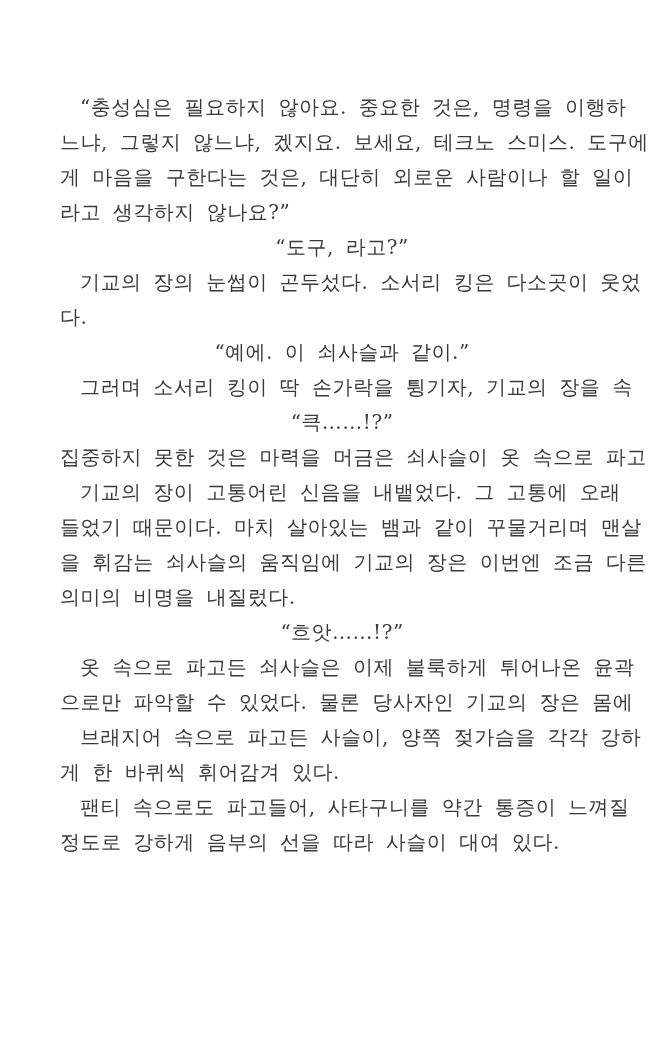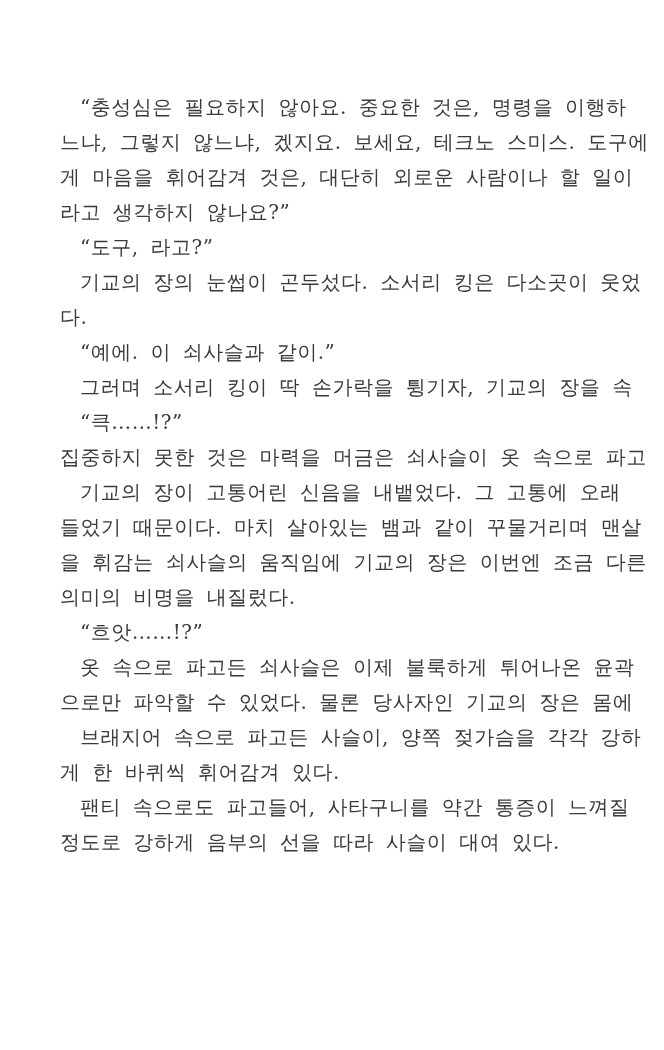--- a/index.html
+++ b/index.html
@@ -30,20 +30,21 @@
     word-spacing: 5px;
     letter-spacing: 0.5px;
     color: #3a3a3a;
   }
   .line.justify {
     text-align: justify;
     text-align-last: justify;
   }
   .line.indent {
     padding-left: 20px;
+    text-align: center;
   }
   .page-number {
     position: absolute;
     left: 556px;
     top: 963px;
     font-size: 22px;
     color: #3f3f3f;
     font-family: "DejaVu Sans", "Liberation Sans", sans-serif;
   }
   .scan-artifact {
@@ -56,21 +57,21 @@
     border-radius: 0 3px 3px 0;
   }
 </style>
 </head>
 <body>
 
 <div class="page">
   <div class="text-block">
       <div class="line indent justify">“충성심은 필요하지 않아요. 중요한 것은, 명령을 이행하</div>
       <div class="line justify">느냐, 그렇지 않느냐, 겠지요. 보세요, 테크노 스미스. 도구에</div>
-      <div class="line justify">게 마음을 휘어감겨 것은, 대단히 외로운 사람이나 할 일이</div>
+      <div class="line justify">게 마음을 구한다는 것은, 대단히 외로운 사람이나 할 일이</div>
       <div class="line">라고 생각하지 않나요?”</div>
       <div class="line indent">“도구, 라고?”</div>
       <div class="line indent justify">기교의 장의 눈썹이 곤두섰다. 소서리 킹은 다소곳이 웃었</div>
       <div class="line">다.</div>
       <div class="line indent">“예에. 이 쇠사슬과 같이.”</div>
       <div class="line indent justify">그러며 소서리 킹이 딱 손가락을 튕기자, 기교의 장을 속</div>
       <div class="line indent">“큭……!?”</div>
       <div class="line justify">집중하지 못한 것은 마력을 머금은 쇠사슬이 옷 속으로 파고</div>
       <div class="line indent justify">기교의 장이 고통어린 신음을 내뱉었다. 그 고통에 오래</div>
       <div class="line justify">들었기 때문이다. 마치 살아있는 뱀과 같이 꾸물거리며 맨살</div>

